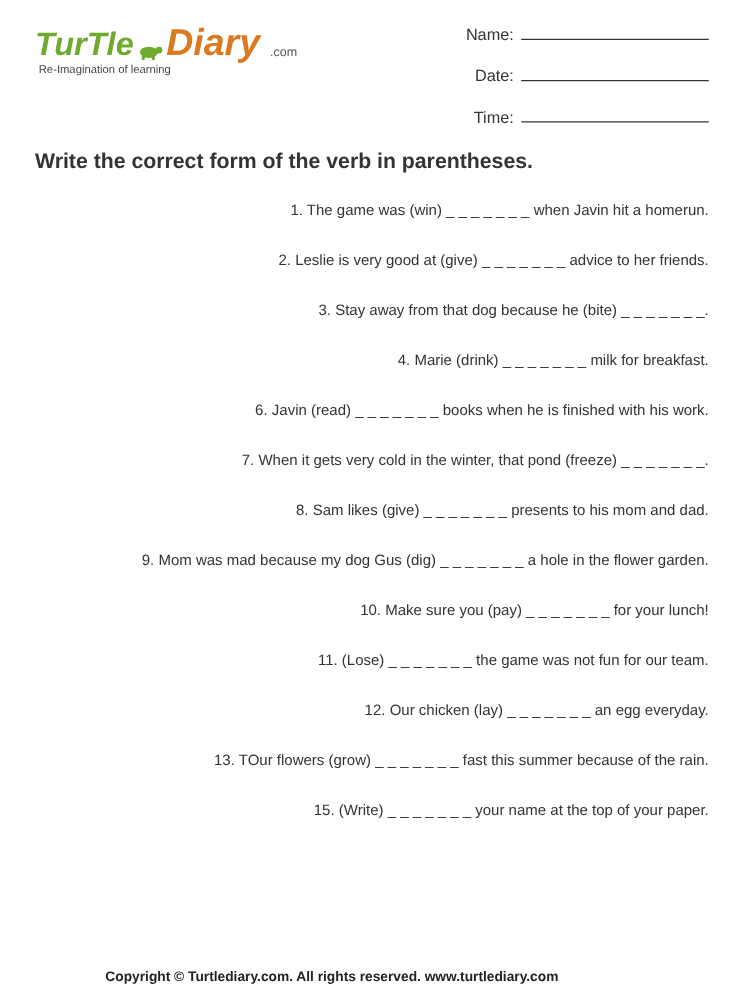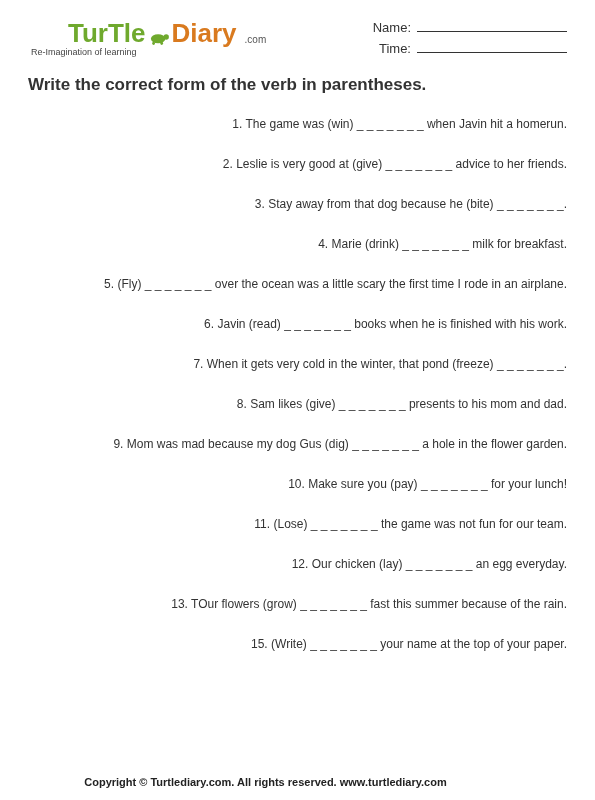--- a/index.html
+++ b/index.html
@@ -18,28 +18,29 @@
     justify-content: space-between;
     align-items: flex-start;
     margin-bottom: 18px;
   }
   .logo-block { display: flex; flex-direction: column; }
   .logo-row { display: flex; align-items: center; gap: 2px; }
   .logo-turtle {
     font-family: "Comic Sans MS", cursive, sans-serif;
     font-size: 26px;
     font-weight: bold;
+    font-style: italic;
     color: #6fa92d;
     letter-spacing: 0;
-    margin-left: 40px;
   }
   .logo-diary {
     font-family: "Comic Sans MS", cursive, sans-serif;
-    font-size: 26px;
+    font-size: 30px;
     font-weight: bold;
+    font-style: italic;
     color: #d97a1f;
   }
   .logo-dotcom {
     font-size: 10px;
     color: #555;
     align-self: flex-end;
     margin-bottom: 4px;
     margin-left: 6px;
   }
   .turtle-icon {
@@ -49,21 +50,21 @@
   }
   .logo-tagline {
     font-size: 9px;
     color: #444;
     margin-top: -2px;
     margin-left: 3px;
   }
   .info-fields {
     display: flex;
     flex-direction: column;
-    gap: 4px;
+    gap: 16px;
     font-size: 13px;
     color: #333;
     text-align: center;
   }
   .info-row { display: flex; align-items: baseline; justify-content: flex-end; }
   .info-label { margin-right: 6px; }
   .info-line {
     display: inline-block;
     width: 150px;
     border-bottom: 1px solid #333;
@@ -116,34 +117,37 @@
       <span class="logo-dotcom">.com</span>
     </div>
     <div class="logo-tagline">Re-Imagination of learning</div>
   </div>
   <div class="info-fields">
     <div class="info-row">
       <span class="info-label">Name:</span>
       <span class="info-line"></span>
     </div>
     <div class="info-row">
+      <span class="info-label">Date:</span>
+      <span class="info-line"></span>
+    </div>
+    <div class="info-row">
       <span class="info-label">Time:</span>
       <span class="info-line"></span>
     </div>
   </div>
 </div>
 
 <div class="instructions">Write the correct form of the verb in parentheses.</div>
 
 <div class="questions">
   <div class="question"><span>1.</span> <span>The game was (win) </span><span>_ _ _ _ _ _ _</span><span> when Javin hit a homerun.</span></div>
   <div class="question"><span>2.</span> <span>Leslie is very good at (give) </span><span>_ _ _ _ _ _ _</span><span> advice to her friends.</span></div>
   <div class="question"><span>3.</span> <span>Stay away from that dog because he (bite) </span><span>_ _ _ _ _ _ _</span><span>.</span></div>
   <div class="question"><span>4.</span> <span>Marie (drink) </span><span>_ _ _ _ _ _ _</span><span> milk for breakfast.</span></div>
-  <div class="question"><span>5.</span> <span>(Fly) </span><span>_ _ _ _ _ _ _</span><span> over the ocean was a little scary the first time I rode in an airplane.</span></div>
   <div class="question"><span>6.</span> <span>Javin (read) </span><span>_ _ _ _ _ _ _</span><span> books when he is finished with his work.</span></div>
   <div class="question"><span>7.</span> <span>When it gets very cold in the winter, that pond (freeze) </span><span>_ _ _ _ _ _ _</span><span>.</span></div>
   <div class="question"><span>8.</span> <span>Sam likes (give) </span><span>_ _ _ _ _ _ _</span><span> presents to his mom and dad.</span></div>
   <div class="question"><span>9.</span> <span>Mom was mad because my dog Gus (dig) </span><span>_ _ _ _ _ _ _</span><span> a hole in the flower garden.</span></div>
   <div class="question wide"><span>10.</span> <span>Make sure you (pay) </span><span>_ _ _ _ _ _ _</span><span> for your lunch!</span></div>
   <div class="question wide"><span>11.</span> <span> (Lose) </span><span>_ _ _ _ _ _ _</span><span> the game was not fun for our team.</span></div>
   <div class="question wide"><span>12.</span> <span>Our chicken (lay) </span><span>_ _ _ _ _ _ _</span><span> an egg everyday.</span></div>
   <div class="question wide"><span>13.</span> <span>TOur flowers (grow) </span><span>_ _ _ _ _ _ _</span><span> fast this summer because of the rain.</span></div>
   <div class="question wide"><span>15.</span> <span>(Write) </span><span>_ _ _ _ _ _ _</span><span> your name at the top of your paper.</span></div>
 </div>

